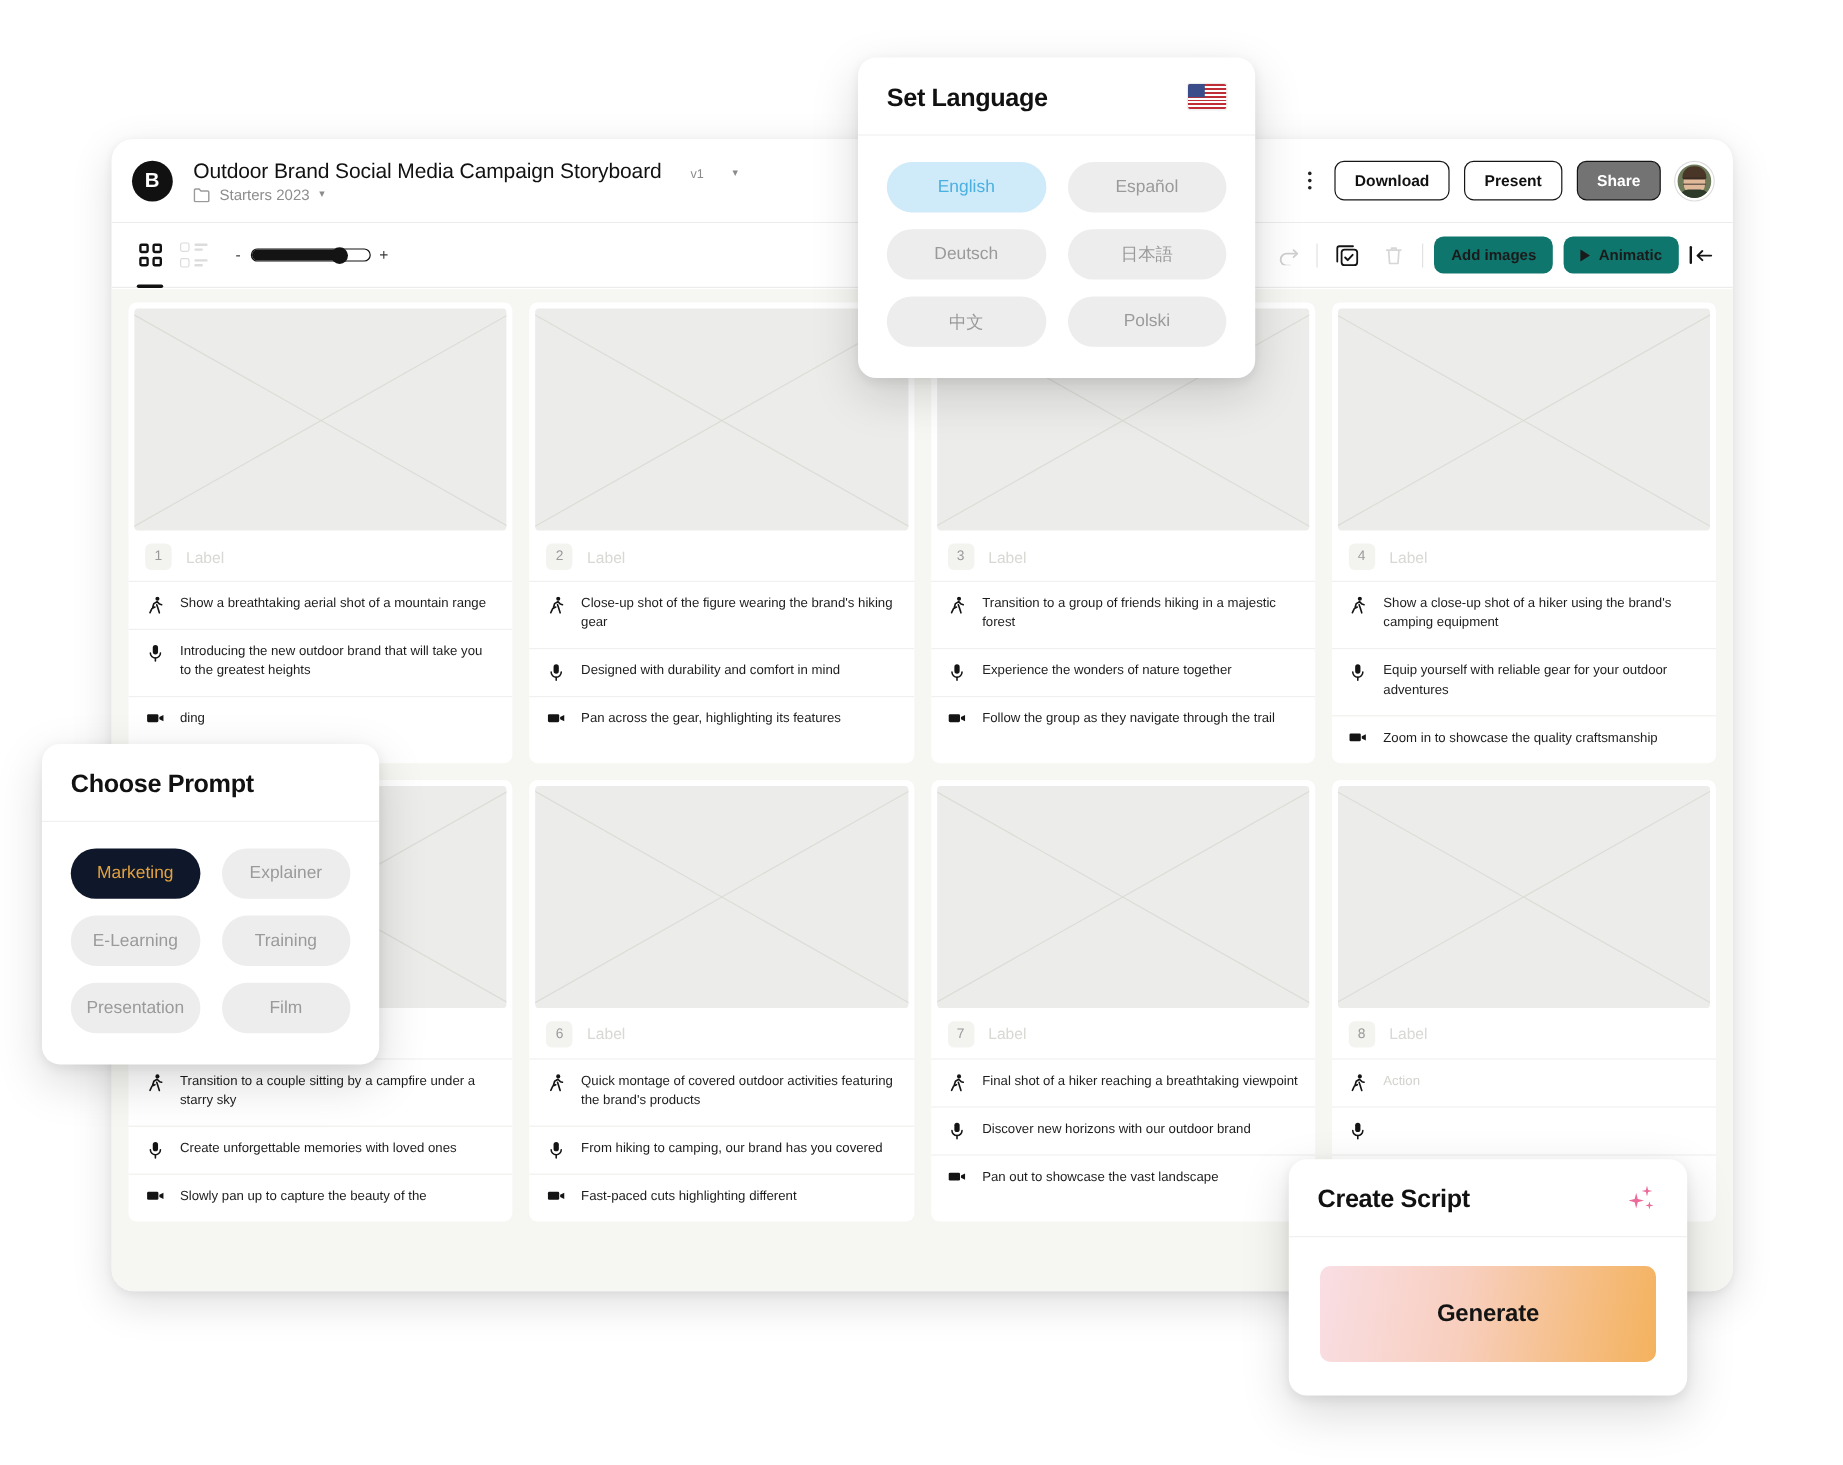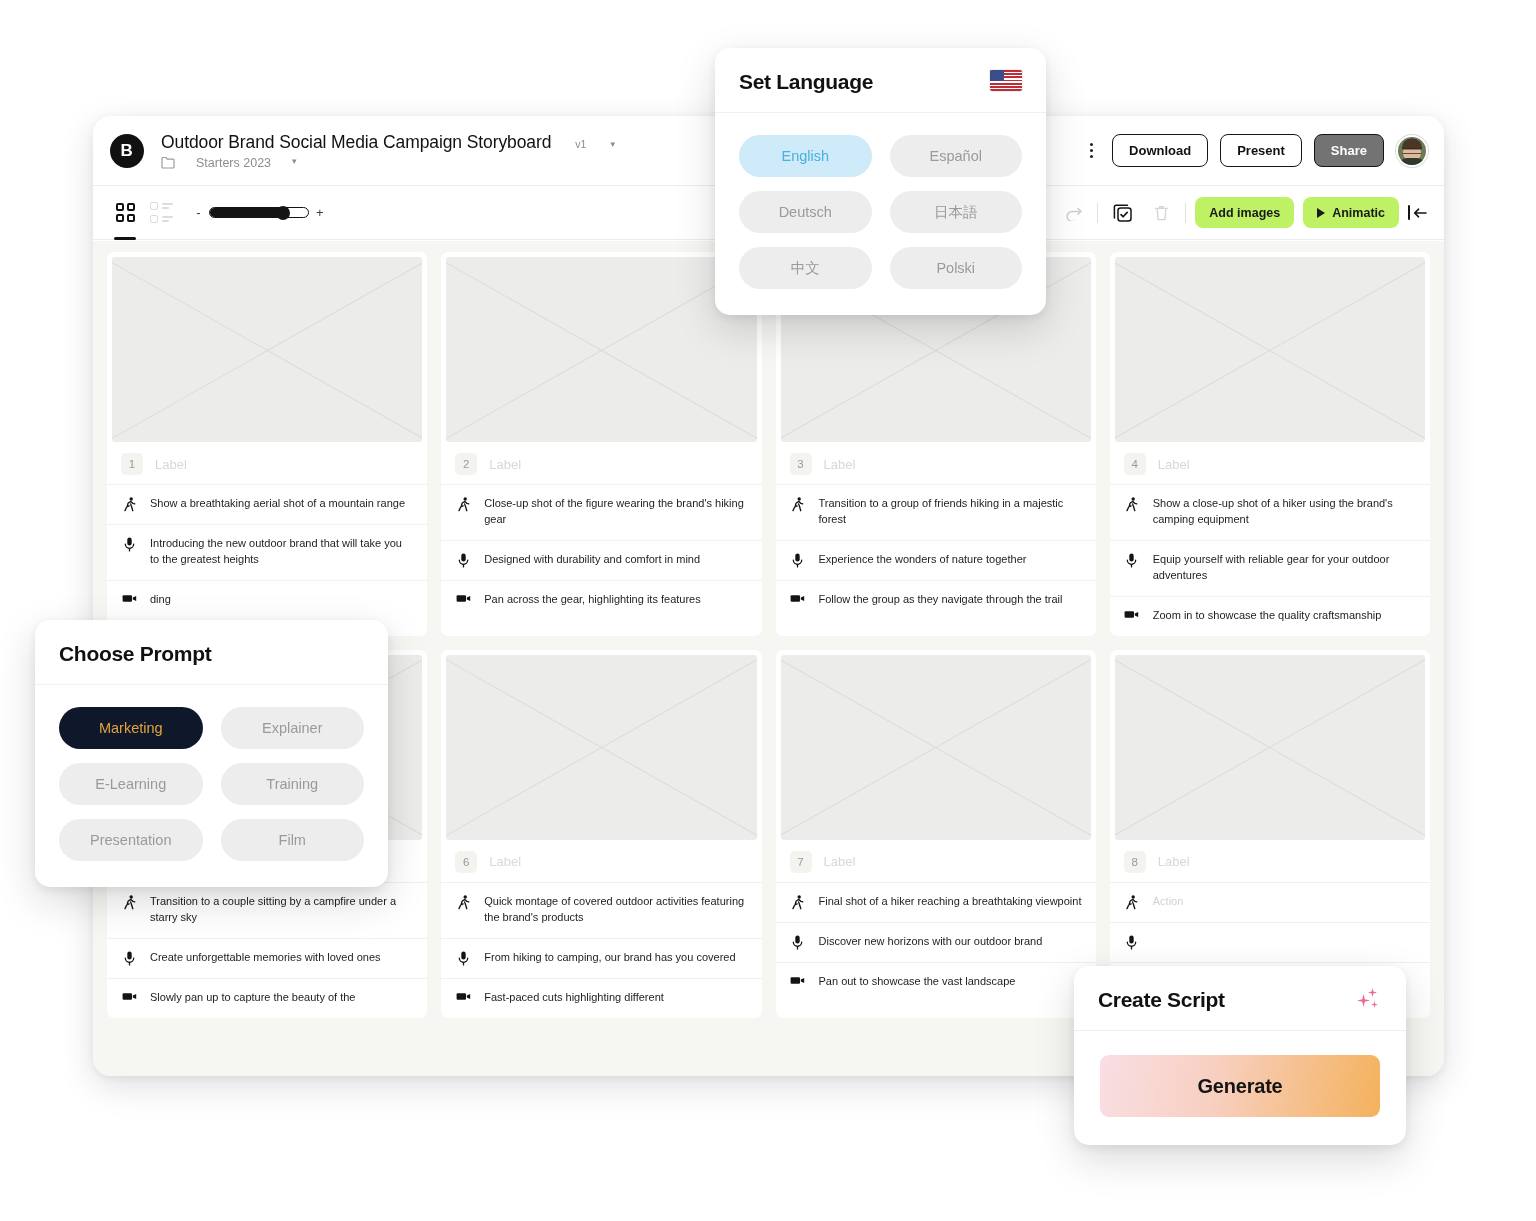--- a/index.html
+++ b/index.html
@@ -36,21 +36,21 @@
     background: #111; color: #fff;
     display: flex; align-items: center; justify-content: center;
     font-weight: 700; font-size: 17px; letter-spacing: .5px;
     flex: 0 0 auto;
   }
   .title-block { margin-left: 17px; display: flex; flex-direction: column; gap: 3px; }
   .title-row { display: flex; align-items: baseline; gap: 24px; }
   .doc-title { font-size: 17.5px; color: #111; letter-spacing: -0.1px; }
   .ver { font-size: 10.5px; color: #8b8b8b; }
   .caret { font-size: 9px; color: #8b8b8b; line-height: 1; position: relative; top: -1px;}
-  .folder-row { display: flex; align-items: center; gap: 21px; }
+  .folder-row { display: flex; align-items: center; gap: 8px; }
   .folder-name { font-size: 12.5px; color: #8d8d8d; }
   .hdr-right { margin-left: auto; display: flex; align-items: center; gap: 12px; }
   .kebab { width: 18px; height: 22px; display:flex; flex-direction:column;
            align-items:center; justify-content:center; gap:3px; cursor: pointer; }
   .kebab i { width:3px; height:3px; background:#222; border-radius:50%; display:block; }
   .btn {
     height: 33px; padding: 0 16px; border-radius: 8px;
     display: flex; align-items: center; justify-content: center;
     font-size: 13px; font-weight: 700; cursor: pointer; white-space: nowrap;
   }
@@ -114,21 +114,21 @@
                background:#141414; border-radius:6px 0 0 6px; }
   .zoom-knob { position:absolute; left:74%; top:50%;
                transform:translate(-50%,-50%); width:14px; height:14px;
                border-radius:50%; background:#141414; }
 
   .tb-right { margin-left:auto; display:flex; align-items:center; gap:9px; }
   .icon-btn { width:30px; height:30px; display:flex; align-items:center;
               justify-content:center; cursor:pointer; }
   .tb-sep { width:1px; height:20px; background:#e2e2e2; }
   .chip {
-    height:31px; padding:0 14px; border-radius:8px; background:#bef264;
+    height:31px; padding:0 14px; border-radius:8px; background:#0f766e;
     display:flex; align-items:center; gap:7px;
     font-size:12.5px; font-weight:700; color:#1a1a1a; cursor:pointer;
   }
   .play-tri { width:0;height:0;border-left:8px solid #1a1a1a;
               border-top:5px solid transparent;border-bottom:5px solid transparent; }
   .collapse-ico { display:flex; align-items:center; gap:2px; cursor:pointer; }
   .collapse-ico .bar { width:2px; height:15px; background:#141414; border-radius:1px;}
 
   
   .canvas {
@@ -183,21 +183,21 @@
   }
   .opt {
     height:42px; border-radius:21px; background:#ededed; color:#9a9a9a;
     display:flex; align-items:center; justify-content:center;
     font-size:14.5px; cursor:pointer;
   }
   .opt.sel-blue { background:#cfeaf8; color:#4ab0e0; }
   .opt.sel-amber{ background:#0f172a; color:#e2a33f; }
 
   #modal-language { left:715px; top:48px; width:331px; }
-  #modal-prompt   { left:35px;  top:620px; width:353px; }
+  #modal-prompt   { left:35px;  top:620px; width:281px; }
   #modal-script   { left:1074px;top:966px; width:332px; }
 
   .flag { width:32px; height:21px; position:relative; border-radius:2px;
           overflow:hidden; box-shadow:0 0 0 1px rgba(0,0,0,.07); }
   .flag .stripes { position:absolute; inset:0;
     background: repeating-linear-gradient(to bottom,
       #bf2e36 0, #bf2e36 1.62px, #ffffff 1.62px, #ffffff 3.24px); }
   .flag .canton { position:absolute; left:0; top:0; width:14px; height:11.3px;
     background:#3b4c8a; }
 
@@ -205,21 +205,21 @@
   .spk { position:absolute; background:#ec6a9a; }
   .spk.s1 { width:13px; height:13px; left:1px; top:6px;
     clip-path: polygon(50% 0%, 60% 40%, 100% 50%, 60% 60%, 50% 100%, 40% 60%, 0% 50%, 40% 40%); }
   .spk.s2 { width:9px; height:9px; left:12px; top:0px;
     clip-path: polygon(50% 0%, 60% 40%, 100% 50%, 60% 60%, 50% 100%, 40% 60%, 0% 50%, 40% 40%); }
   .spk.s3 { width:7px; height:7px; left:15px; top:13px;
     clip-path: polygon(50% 0%, 60% 40%, 100% 50%, 60% 60%, 50% 100%, 40% 60%, 0% 50%, 40% 40%); }
 
   .script-body { padding:24px 26px 28px; }
   .generate-btn {
-    height:62px; border-radius:9px;
+    height:80px; border-radius:9px;
     background: linear-gradient(100deg, #f9dee4 0%, #f8cfbf 42%, #f4b25d 100%);
     display:flex; align-items:center; justify-content:center;
     font-size:20px; font-weight:700; color:#141414; cursor:pointer;
     letter-spacing:-0.2px;
   }
 </style>
 </head>
 <body>
 
 <div id="stage">

